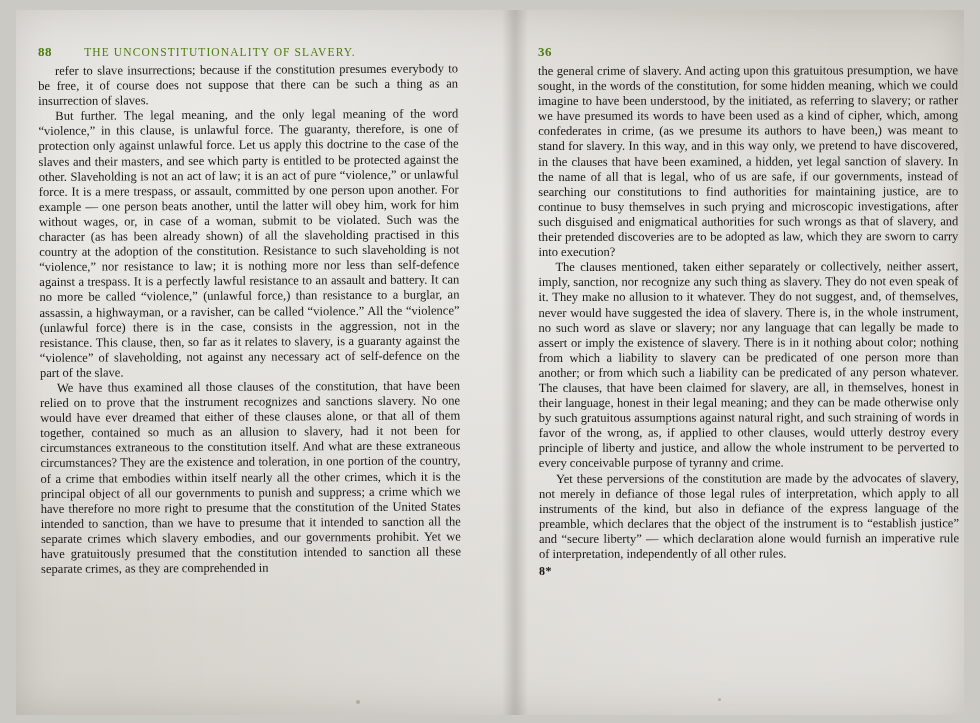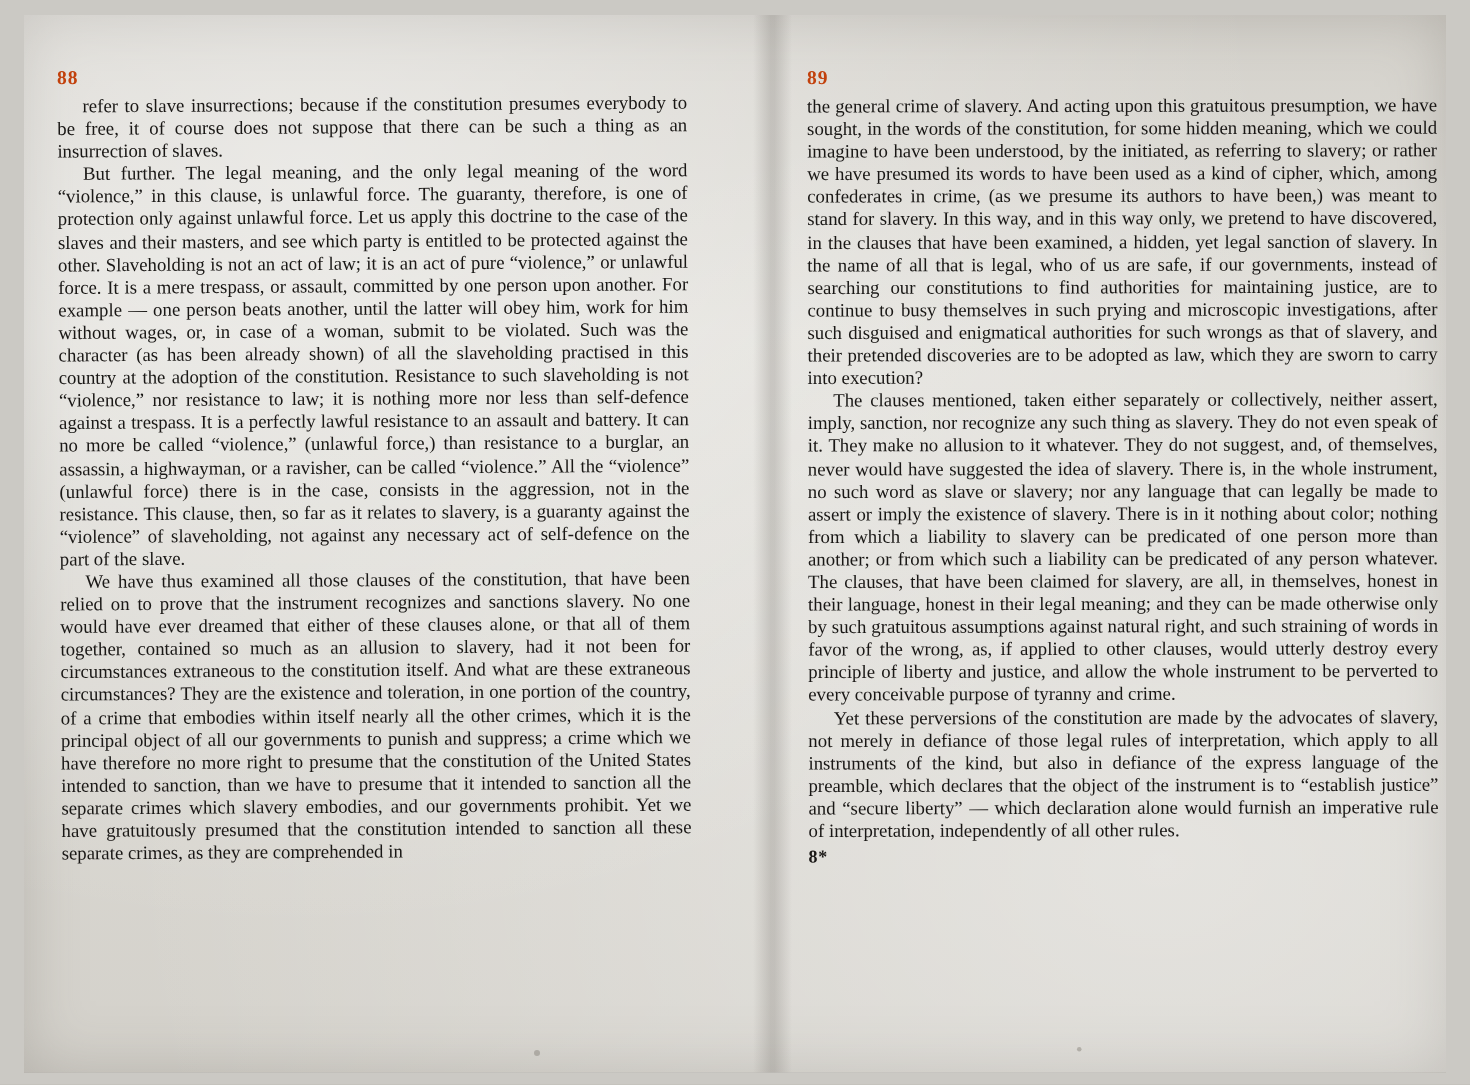--- a/index.html
+++ b/index.html
@@ -55,21 +55,21 @@
     width: 420px;
   }
   .col-left { left: 22px; }
   .col-right { left: 522px; }
 
   .running-head {
     display: flex;
     align-items: baseline;
     font-variant: small-caps;
     letter-spacing: 0.6px;
-    color: #c2410c;
+    color: #4d7c0f;
     font-size: 12.5px;
     margin-bottom: 2px;
     height: 18px;
   }
   .running-head .title {
     font-family: "Liberation Serif", serif;
     text-transform: uppercase;
     font-size: 11.5px;
     letter-spacing: 1.1px;
   }
@@ -122,33 +122,34 @@
 <body>
 
 <div class="page">
   <div class="scan">
     <div class="paper-noise"></div>
     <div class="gutter"></div>
 
     <div class="col col-left">
       <div class="running-head rh-left">
         <span class="folio">88</span>
+        <span class="title">THE UNCONSTITUTIONALITY OF SLAVERY.</span>
       </div>
       <div class="inner">
         <div class="body-text">
           <p>refer to slave insurrections; because if the constitution presumes everybody to be free, it of course does not suppose that there can be such a thing as an insurrection of slaves.</p>
           <p>But further. The legal meaning, and the only legal meaning of the word “violence,” in this clause, is unlawful force. The guaranty, therefore, is one of protection only against unlawful force. Let us apply this doctrine to the case of the slaves and their masters, and see which party is entitled to be protected against the other. Slaveholding is not an act of law; it is an act of pure “violence,” or unlawful force. It is a mere trespass, or assault, committed by one person upon another. For example — one person beats another, until the latter will obey him, work for him without wages, or, in case of a woman, submit to be violated. Such was the character (as has been already shown) of all the slaveholding practised in this country at the adoption of the constitution. Resistance to such slaveholding is not “violence,” nor resistance to law; it is nothing more nor less than self-defence against a trespass. It is a perfectly lawful resistance to an assault and battery. It can no more be called “violence,” (unlawful force,) than resistance to a burglar, an assassin, a highwayman, or a ravisher, can be called “violence.” All the “violence” (unlawful force) there is in the case, consists in the aggression, not in the resistance. This clause, then, so far as it relates to slavery, is a guaranty against the “violence” of slaveholding, not against any necessary act of self-defence on the part of the slave.</p>
           <p>We have thus examined all those clauses of the constitution, that have been relied on to prove that the instrument recognizes and sanctions slavery. No one would have ever dreamed that either of these clauses alone, or that all of them together, contained so much as an allusion to slavery, had it not been for circumstances extraneous to the constitution itself. And what are these extraneous circumstances? They are the existence and toleration, in one portion of the country, of a crime that embodies within itself nearly all the other crimes, which it is the principal object of all our governments to punish and suppress; a crime which we have therefore no more right to presume that the constitution of the United States intended to sanction, than we have to presume that it intended to sanction all the separate crimes which slavery embodies, and our governments prohibit. Yet we have gratuitously presumed that the constitution intended to sanction all these separate crimes, as they are comprehended in</p>
         </div>
       </div>
     </div>
 
     <div class="col col-right">
       <div class="running-head rh-right">
-        <span class="folio">89</span>
+        <span class="folio">36</span>
       </div>
       <div class="inner">
         <div class="body-text">
           <p class="noindent">the general crime of slavery. And acting upon this gratuitous presumption, we have sought, in the words of the constitution, for some hidden meaning, which we could imagine to have been understood, by the initiated, as referring to slavery; or rather we have presumed its words to have been used as a kind of cipher, which, among confederates in crime, (as we presume its authors to have been,) was meant to stand for slavery. In this way, and in this way only, we pretend to have discovered, in the clauses that have been examined, a hidden, yet legal sanction of slavery. In the name of all that is legal, who of us are safe, if our governments, instead of searching our constitutions to find authorities for maintaining justice, are to continue to busy themselves in such prying and microscopic investigations, after such disguised and enigmatical authorities for such wrongs as that of slavery, and their pretended discoveries are to be adopted as law, which they are sworn to carry into execution?</p>
           <p>The clauses mentioned, taken either separately or collectively, neither assert, imply, sanction, nor recognize any such thing as slavery. They do not even speak of it. They make no allusion to it whatever. They do not suggest, and, of themselves, never would have suggested the idea of slavery. There is, in the whole instrument, no such word as slave or slavery; nor any language that can legally be made to assert or imply the existence of slavery. There is in it nothing about color; nothing from which a liability to slavery can be predicated of one person more than another; or from which such a liability can be predicated of any person whatever. The clauses, that have been claimed for slavery, are all, in themselves, honest in their language, honest in their legal meaning; and they can be made otherwise only by such gratuitous assumptions against natural right, and such straining of words in favor of the wrong, as, if applied to other clauses, would utterly destroy every principle of liberty and justice, and allow the whole instrument to be perverted to every conceivable purpose of tyranny and crime.</p>
           <p>Yet these perversions of the constitution are made by the advocates of slavery, not merely in defiance of those legal rules of interpretation, which apply to all instruments of the kind, but also in defiance of the express language of the preamble, which declares that the object of the instrument is to “establish justice” and “secure liberty” — which declaration alone would furnish an imperative rule of interpretation, independently of all other rules.</p>
           <div class="catchword">8*</div>
         </div>
       </div>
     </div>

